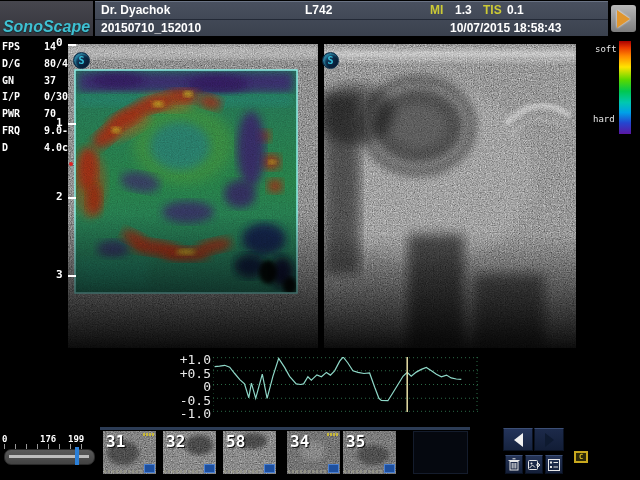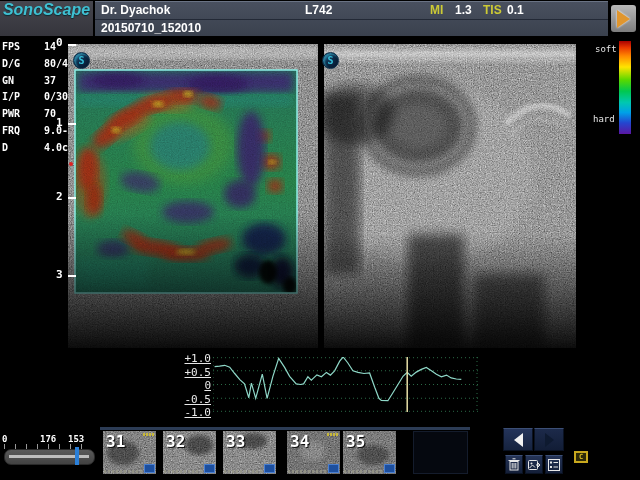--- a/index.html
+++ b/index.html
@@ -2,21 +2,21 @@
 <html><head>
 <meta charset="utf-8">
 <style>
   html,body{margin:0;padding:0;background:#000;}
   #screen{position:relative;width:640px;height:480px;background:#000;overflow:hidden;
           font-family:"DejaVu Sans Mono",monospace;color:#fff;}
 
   
   .hdr{position:absolute;left:0;top:0;width:640px;height:38px;background:#000;}
   .logo{position:absolute;left:0;top:1px;width:93px;height:35px;background:linear-gradient(#46464e,#35353c);
-        display:flex;align-items:flex-start;justify-content:center;}
+        display:flex;align-items:flex-end;justify-content:center;}
   .logo span{font-family:"Liberation Sans",sans-serif;font-style:italic;font-weight:bold;
         font-size:16px;color:#3fc0d2;text-shadow:0 1px 1px #0b2a30;letter-spacing:0;}
   .info{position:absolute;left:95px;top:1px;width:513px;height:35px;background:linear-gradient(#49505f,#3a414e);
         border-top:1px solid #6a7384;box-sizing:border-box;font-family:"Liberation Sans",sans-serif;
         font-weight:bold;font-size:12px;}
   .inforow1{position:absolute;left:0;top:0;width:100%;height:17px;border-bottom:1px solid #232936;}
   .inforow2{position:absolute;left:0;top:18px;width:100%;height:16px;}
   .inforow1 span,.inforow2 span{position:absolute;top:1px;white-space:nowrap;text-align:center;}
   .yellow{color:#ccca35;}
   .probe-btn{position:absolute;left:611px;top:5px;width:25px;height:27px;border-radius:3px;
@@ -40,21 +40,21 @@
   .focus-dot{position:absolute;width:4px;height:4px;background:#d22;border-radius:50%;}
 
   
   .ebar{position:absolute;left:619px;top:41px;width:12px;height:93px;
      background:linear-gradient(#a80000 0%,#e83600 7%,#ff8800 16%,#ffe400 28%,#58d800 42%,
        #00c850 54%,#00c8b0 66%,#00a0e8 77%,#2446d0 88%,#5a16a2 100%);}
   .ebar-label{position:absolute;font-size:9px;font-family:"DejaVu Sans Mono",monospace;color:#e6e6e6;}
 
   
   .graph-labels{position:absolute;left:181px;top:350px;width:30px;height:64px;}
-  .graph-labels span{position:absolute;right:0;font-size:11px;color:#e8e8e8;text-decoration:underline;}
+  .graph-labels span{position:absolute;right:0;font-size:13px;color:#e8e8e8;}
   .graph-box{position:absolute;left:213px;top:357px;width:265px;height:55px;}
 
   
   .gmap{position:absolute;left:2px;top:434px;width:94px;height:32px;}
   .gmap .tick-lab{position:absolute;top:0;font-size:9px;font-weight:bold;color:#fff;}
   .gmap .ticks{position:absolute;left:2px;top:10px;width:88px;height:5px;
      background:repeating-linear-gradient(90deg,#999 0 1px,transparent 1px 11px);}
   .gmap .bar{position:absolute;left:2px;top:15px;width:89px;height:14px;background:linear-gradient(#5a5a5a,#424242);
      border-radius:7px;border:1px solid #2a2a2a;}
   .gmap .strip{position:absolute;left:4px;top:5px;width:80px;height:3px;background:#bdbdbd;}
@@ -135,20 +135,21 @@
       <div class="inforow1">
         <span style="left:6px">Dr. Dyachok</span>
         <span style="left:210px">L742</span>
         <span style="left:335px" class="yellow">MI</span>
         <span style="left:360px">1.3</span>
         <span style="left:388px" class="yellow">TIS</span>
         <span style="left:412px">0.1</span>
       </div>
       <div class="inforow2">
         <span style="left:6px">20150710_152010</span>
+        <span style="left:355px">10/07/2015 18:58:43</span>
       </div>
     </div>
     <div class="probe-btn">
       <div class="probe-tri"></div>
     </div>
   </div>
 
   <div class="params">
     <div><span class="lab">FPS</span><span>14</span></div>
     <div><span class="lab">D/G</span><span>80/4</span></div>
@@ -267,21 +268,21 @@
           <line x1="264" x2="264" y1="0" y2="55" stroke="#2a6a46" stroke-width="1" stroke-dasharray="1 3"></line>
         </g>
       <polyline fill="none" stroke-width="1.2" points="1.6,9.6 6.6,9.1 11.7,8.3 16.7,10.2 21.7,16.5 26.8,22.6 31.5,26.9 35.8,40.7 38.4,26.1 42.7,41.3 49.3,17.1 54.1,41.3 59.9,19.3 65.7,1.4 71.6,10.4 76.6,19.3 83.2,26.9 87.5,27.5 90.6,26.9 94.9,19.8 98.3,23.1 103.9,17.9 108.4,19.8 113.4,15.4 117.4,18.1 121.6,13.8 126.7,4.1 130.1,0.0 134.9,6.0 139.9,13.8 145.0,15.4 151.0,16.5 156.6,16.0 161.7,30.3 165.9,41.3 168.3,43.5 174.9,43.7 179.9,35.8 185.0,27.5 190.0,19.3 194.2,15.4 198.2,19.3 203.3,15.1 208.3,12.4 213.3,10.4 218.4,13.8 223.4,17.3 228.4,19.8 233.5,18.1 238.2,20.9 243.3,22.0 248.3,22.3" stroke="#8fd8c8"></polyline>
       <line y1="0" y2="55" stroke-width="1.5" x1="194.2" x2="194.2" stroke="#e8e0a8"></line>
     </svg>
   </div>
 
   <div class="gmap">
     <span class="tick-lab" style="left:0px">0</span>
     <span class="tick-lab" style="left:38px">176</span>
-    <span class="tick-lab" style="left:66px">153</span>
+    <span class="tick-lab" style="left:66px">199</span>
     <div class="ticks"></div>
     <div class="bar">
       <div class="strip"></div>
       <div class="marker"></div>
     </div>
   </div>
 
   <div class="thumb-strip-line"></div>
 
   <div class="thumb" style="left:103px">
@@ -301,21 +302,21 @@
       </svg>
     <span class="num">32</span>
     <div class="microtext"></div>
     <div class="mini-ic"></div>
   </div>
   <div class="thumb" style="left:223px">
     <svg width="53" height="43">
         <rect width="53" height="43" filter="url(#speck)" opacity="0.85"></rect>
         <ellipse cx="30" cy="10" rx="14" ry="8" fill="#000" opacity="0.45" filter="url(#blur2)"></ellipse>
       </svg>
-    <span class="num">33</span>
+    <span class="num">58</span>
     <div class="microtext"></div>
     <div class="mini-ic"></div>
   </div>
   <div class="thumb" style="left:287px">
     <svg width="53" height="43">
         <rect width="53" height="43" filter="url(#speck)" opacity="0.7"></rect>
         <ellipse cx="26" cy="20" rx="12" ry="10" fill="#fff" opacity="0.15" filter="url(#blur2)"></ellipse>
       </svg>
     <span class="num">34</span>
     <div class="ytag"></div>

